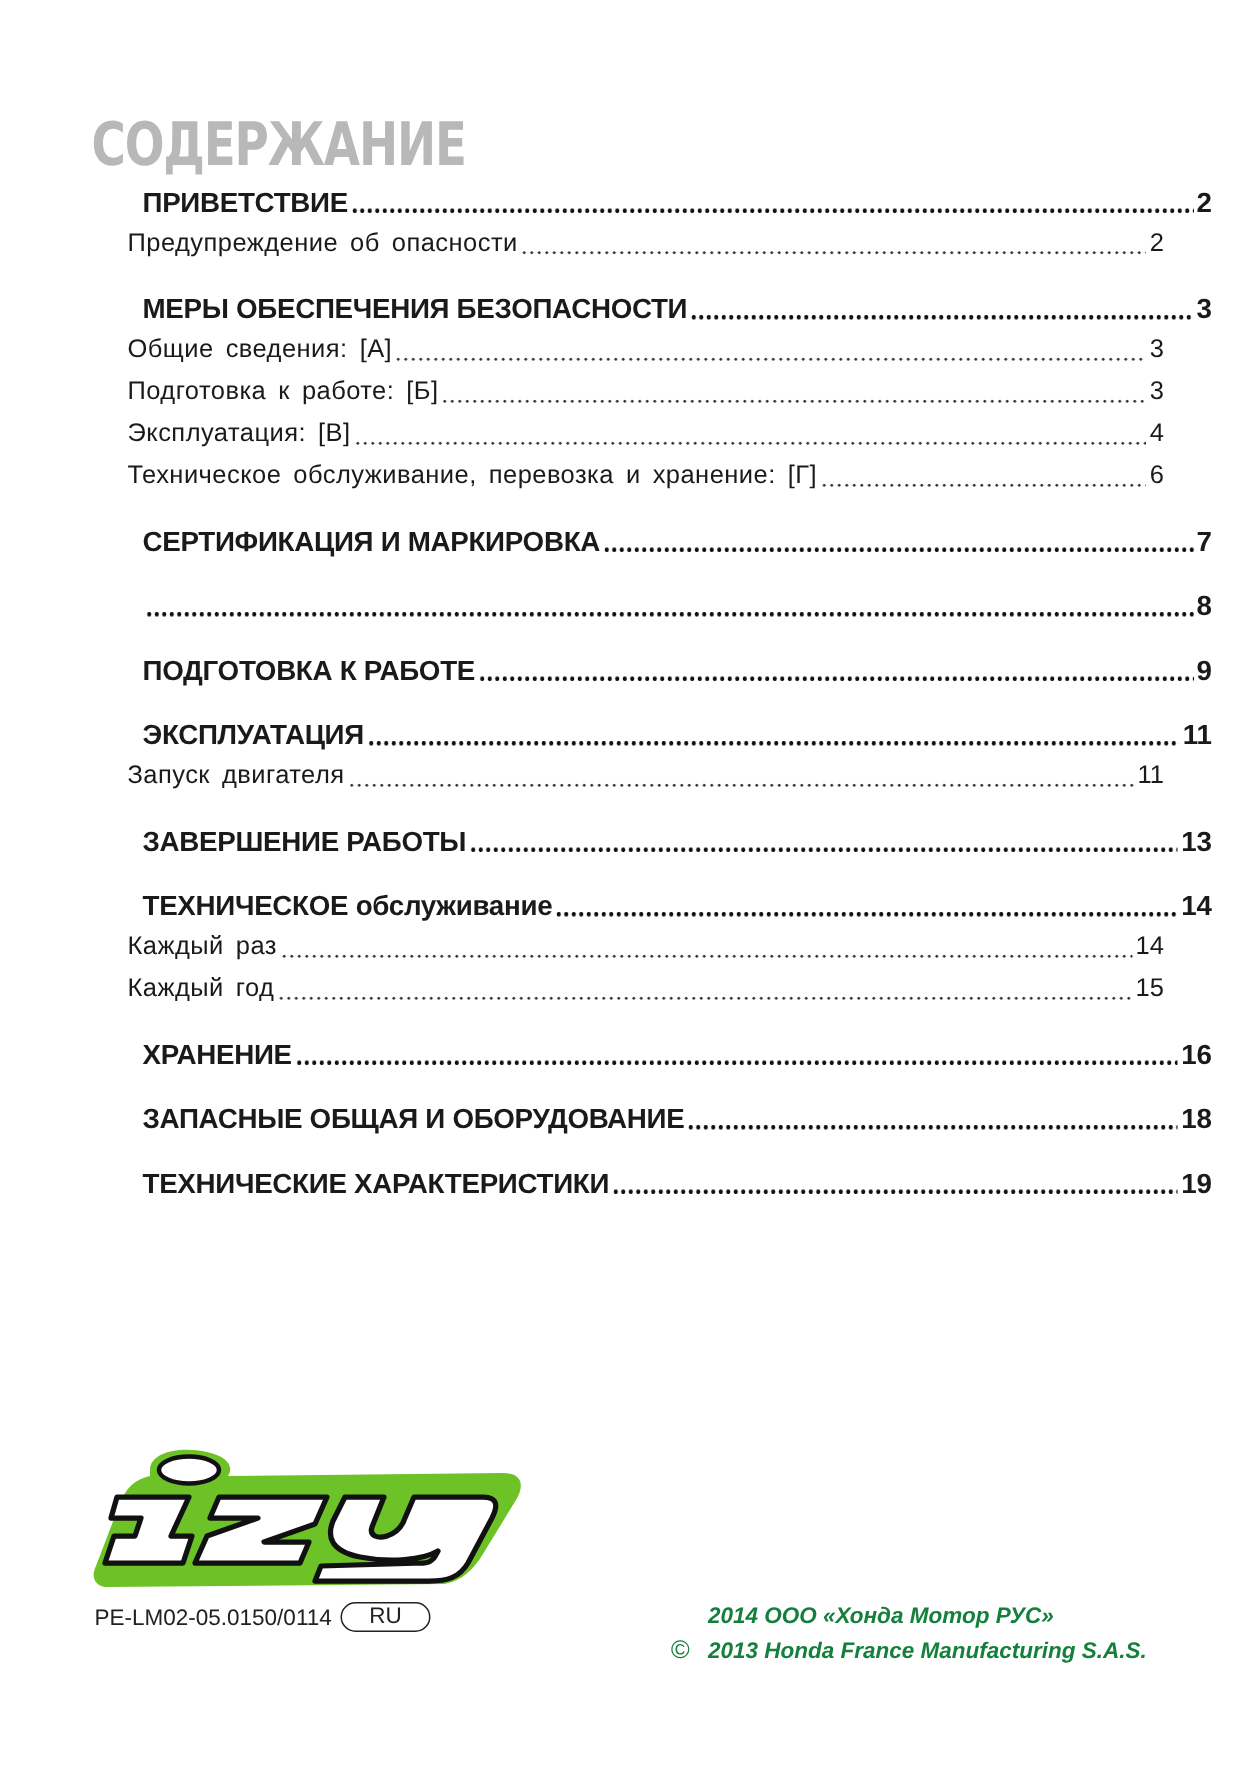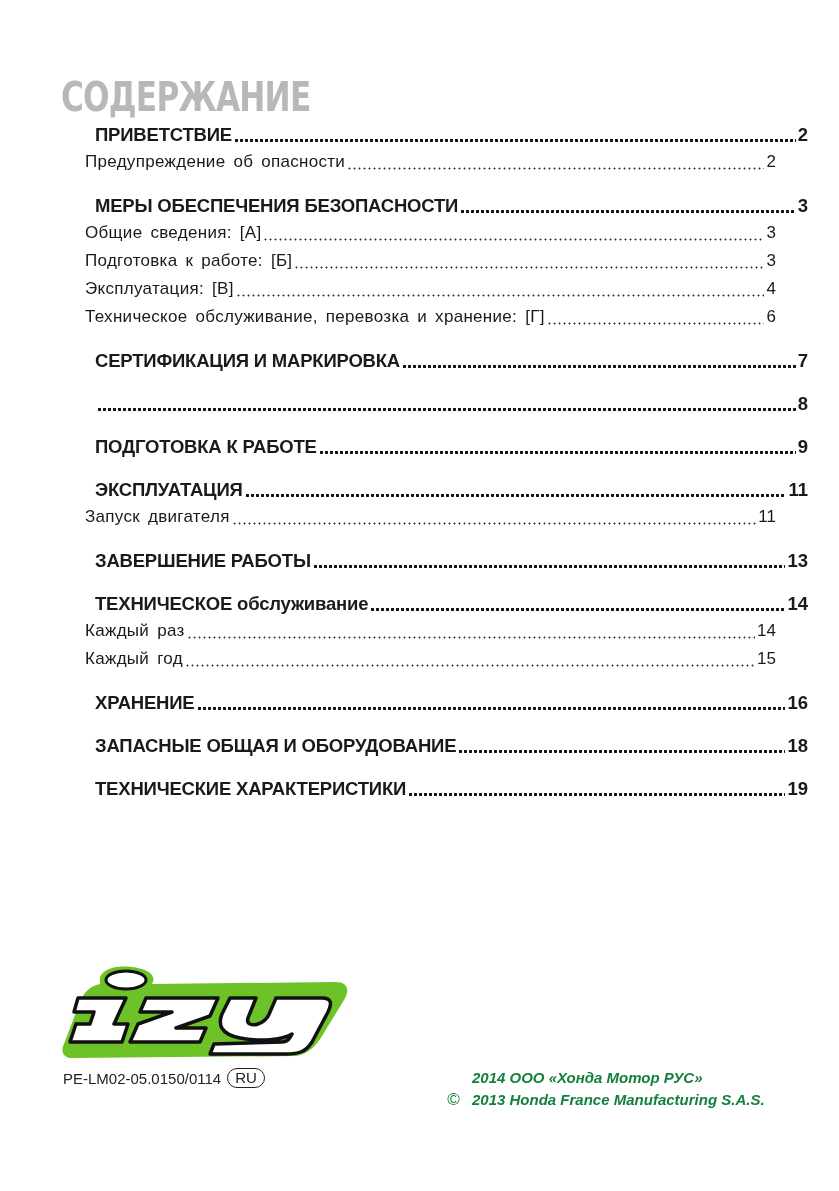--- a/index.html
+++ b/index.html
@@ -107,21 +107,21 @@
       font-size: 15px;
       color: #222;
       display: flex;
       align-items: center;
     }
     .lang-badge {
       display: inline-block;
       margin-left: 6px;
       border: 1.3px solid #222;
       border-radius: 14px;
-      padding: 0 7px;
+      padding: 0 18px;
       font-size: 15px;
       line-height: 18px;
     }
     .copyright {
       position: absolute;
       left: 447px;
       top: 1067px;
       font-weight: bold;
       font-size: 15px;
       color: #15803d;

